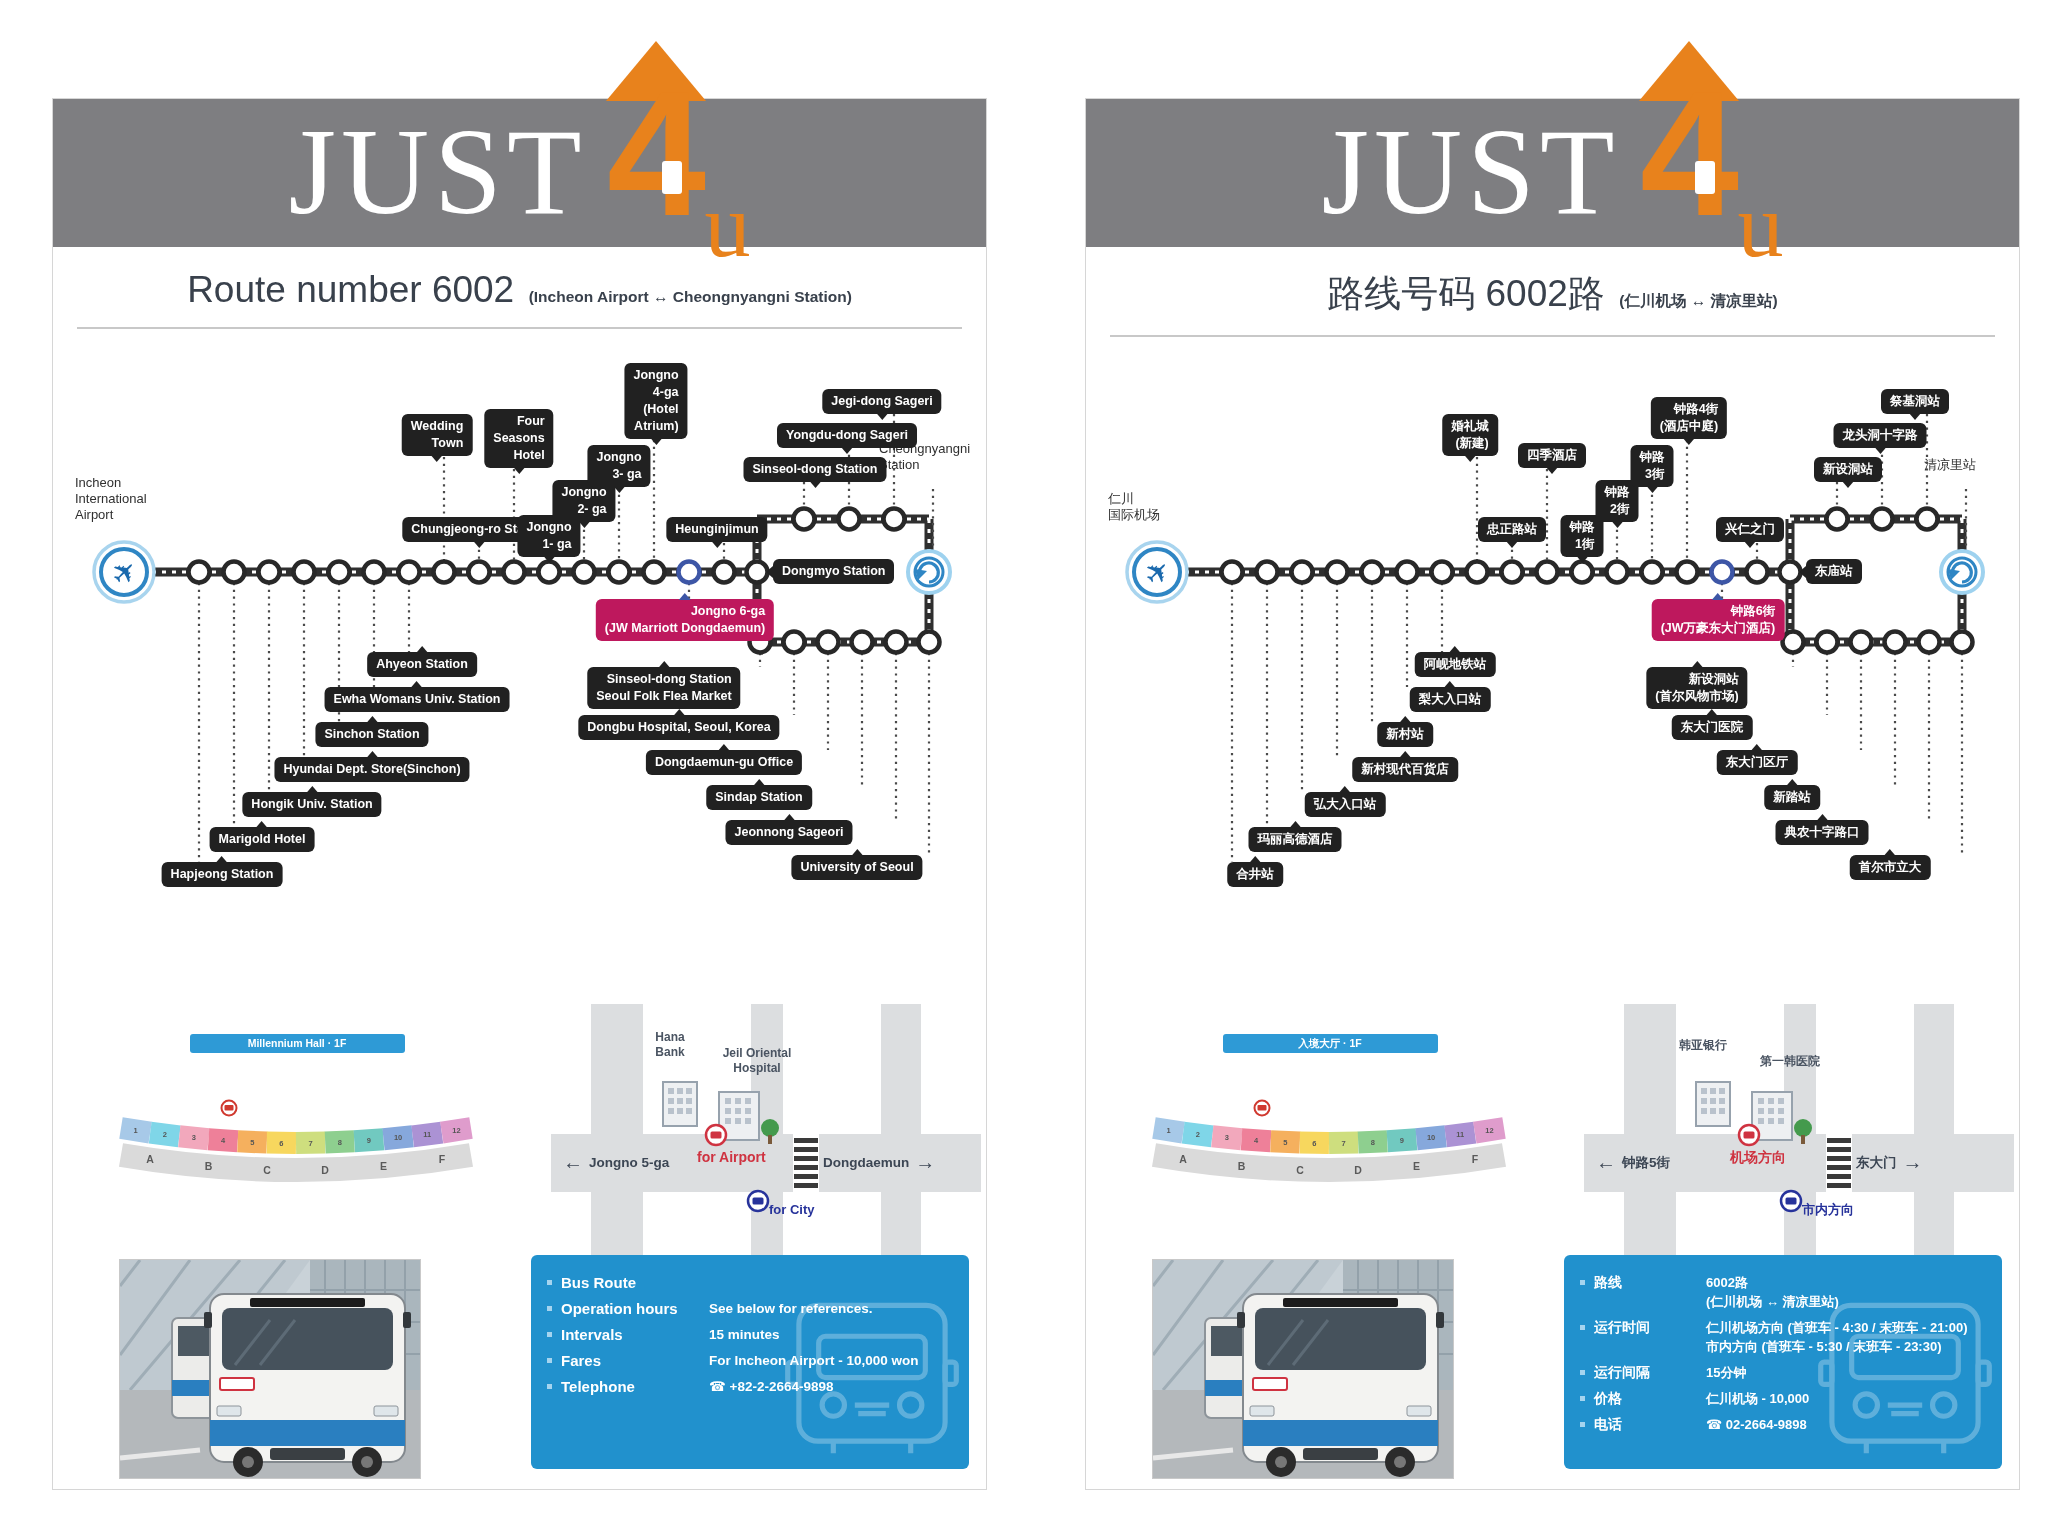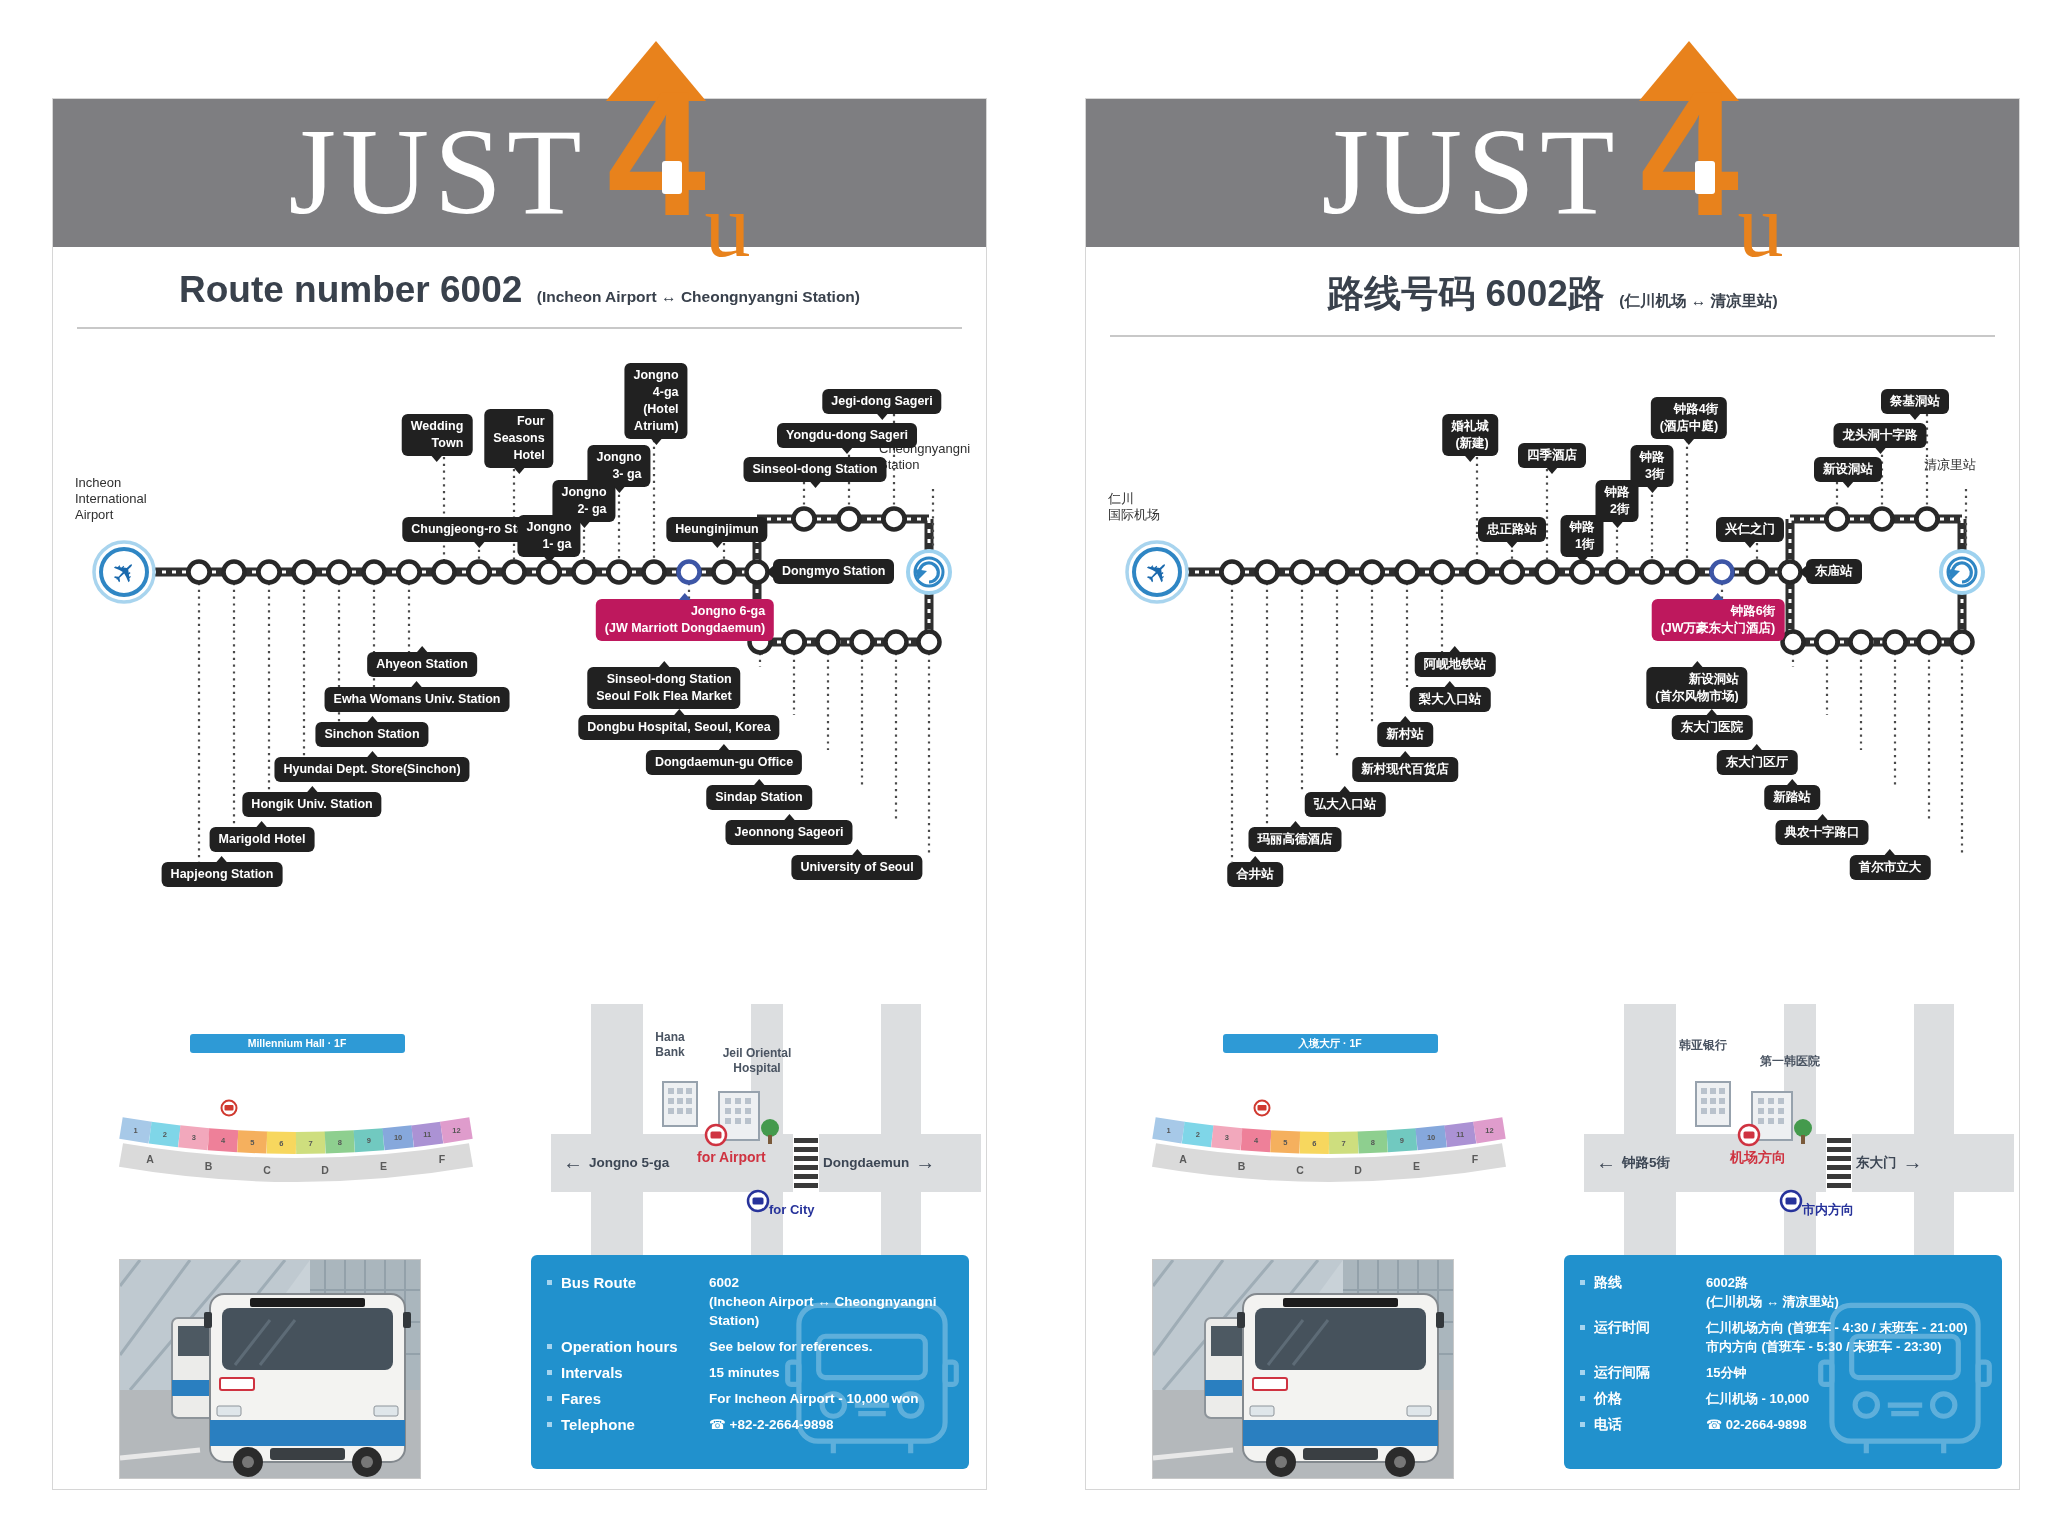--- a/index.html
+++ b/index.html
@@ -14,21 +14,21 @@
 .logo{position:absolute;left:0;right:0;top:0;height:148px;display:flex;justify-content:center}
 .just{font-family:"Liberation Serif","DejaVu Serif",serif;font-size:122px;line-height:1;color:#fff;letter-spacing:5px;margin-top:12px}
 .fourwrap{position:relative;width:120px;height:148px;margin-left:10px}
 .arrowhead{position:absolute;left:50%;top:-58px;transform:translateX(-50%);width:0;height:0;
   border-left:50px solid transparent;border-right:50px solid transparent;border-bottom:60px solid #e8821c}
 .four{position:absolute;left:0;top:-34px;width:100%;text-align:center;font-size:178px;line-height:1;font-weight:700;color:#e8821c}
 .door{position:absolute;left:66px;top:62px;width:20px;height:33px;background:#fff;border-radius:3px}
 .uu{font-family:"Liberation Serif","DejaVu Serif",serif;font-size:92px;line-height:1;color:#e8821c;margin-top:80px;margin-left:-12px;position:relative;z-index:2}
 
 .titlebox{margin-top:22px;text-align:center;color:#39414c;white-space:nowrap}
-.t1{font-size:37px;font-weight:700}
+.t1{font-size:37px;font-weight:400}
 .t2{font-size:15.5px;font-weight:700;margin-left:10px}
 .rule{border-top:2px solid #c8c8c8;margin:16px 24px 0}
 
 .map{position:absolute;left:14px;top:258px;width:905px;height:560px}
 .mapsvg{position:absolute;left:0;top:0}
 .b{position:absolute;background:#212121;color:#fff;border-radius:6px;padding:4px 9px;font-size:12.5px;line-height:17px;
    font-weight:700;text-align:right;white-space:pre;transform:translateX(-50%);z-index:2}
 .b:after{content:"";position:absolute;width:0;height:0}
 .pd:after{left:50%;bottom:-6px;margin-left:-6px;border-left:6px solid transparent;border-right:6px solid transparent;border-top:7px solid #212121}
 .pu:after{left:50%;top:-6px;margin-left:-6px;border-left:6px solid transparent;border-right:6px solid transparent;border-bottom:7px solid #212121}
@@ -397,22 +397,20 @@
       </svg>
   </div>
 
   <div class="infobox">
     <svg class="mark" width="190" height="172" viewBox="0 0 200 200">
         <use href="#busmark"></use>
       </svg>
     <div class="irow">
         <i class="dot"></i>
         <span class="ilabel">Bus Route</span>
-        <span class="ival">6002
-(Incheon Airport ↔ Cheongnyangni Station)</span>
       </div>
     <div class="irow">
         <i class="dot"></i>
         <span class="ilabel">Operation hours</span>
         <span class="ival">See below for references.</span>
       </div>
     <div class="irow">
         <i class="dot"></i>
         <span class="ilabel">Intervals</span>
         <span class="ival">15 minutes</span>

